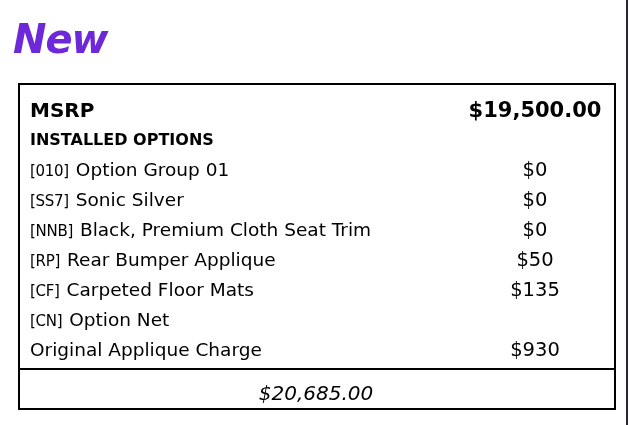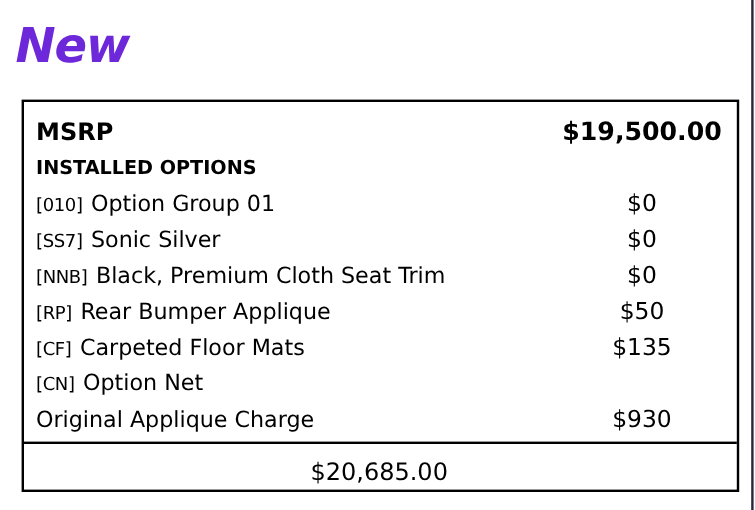--- a/index.html
+++ b/index.html
@@ -75,21 +75,21 @@
   .row.total {
     margin-left: -10px;
     margin-right: -12px;
     padding: 6px 12px 0 10px;
     border-top: 2px solid #000000;
     margin-top: 3px;
     height: 38px;
     line-height: 34px;
   }
   .row.total .label { font-size: 20px; font-weight: bold; }
-  .row.total .value { font-size: 20px; }
+  .row.total .value { font-size: 20px; font-style: italic; }
 </style>
 </head>
 <body>
 
 <div class="page">
   <div class="edge-line"></div>
 
   <h1 class="title">New</h1>
 
   <div class="price-box">

